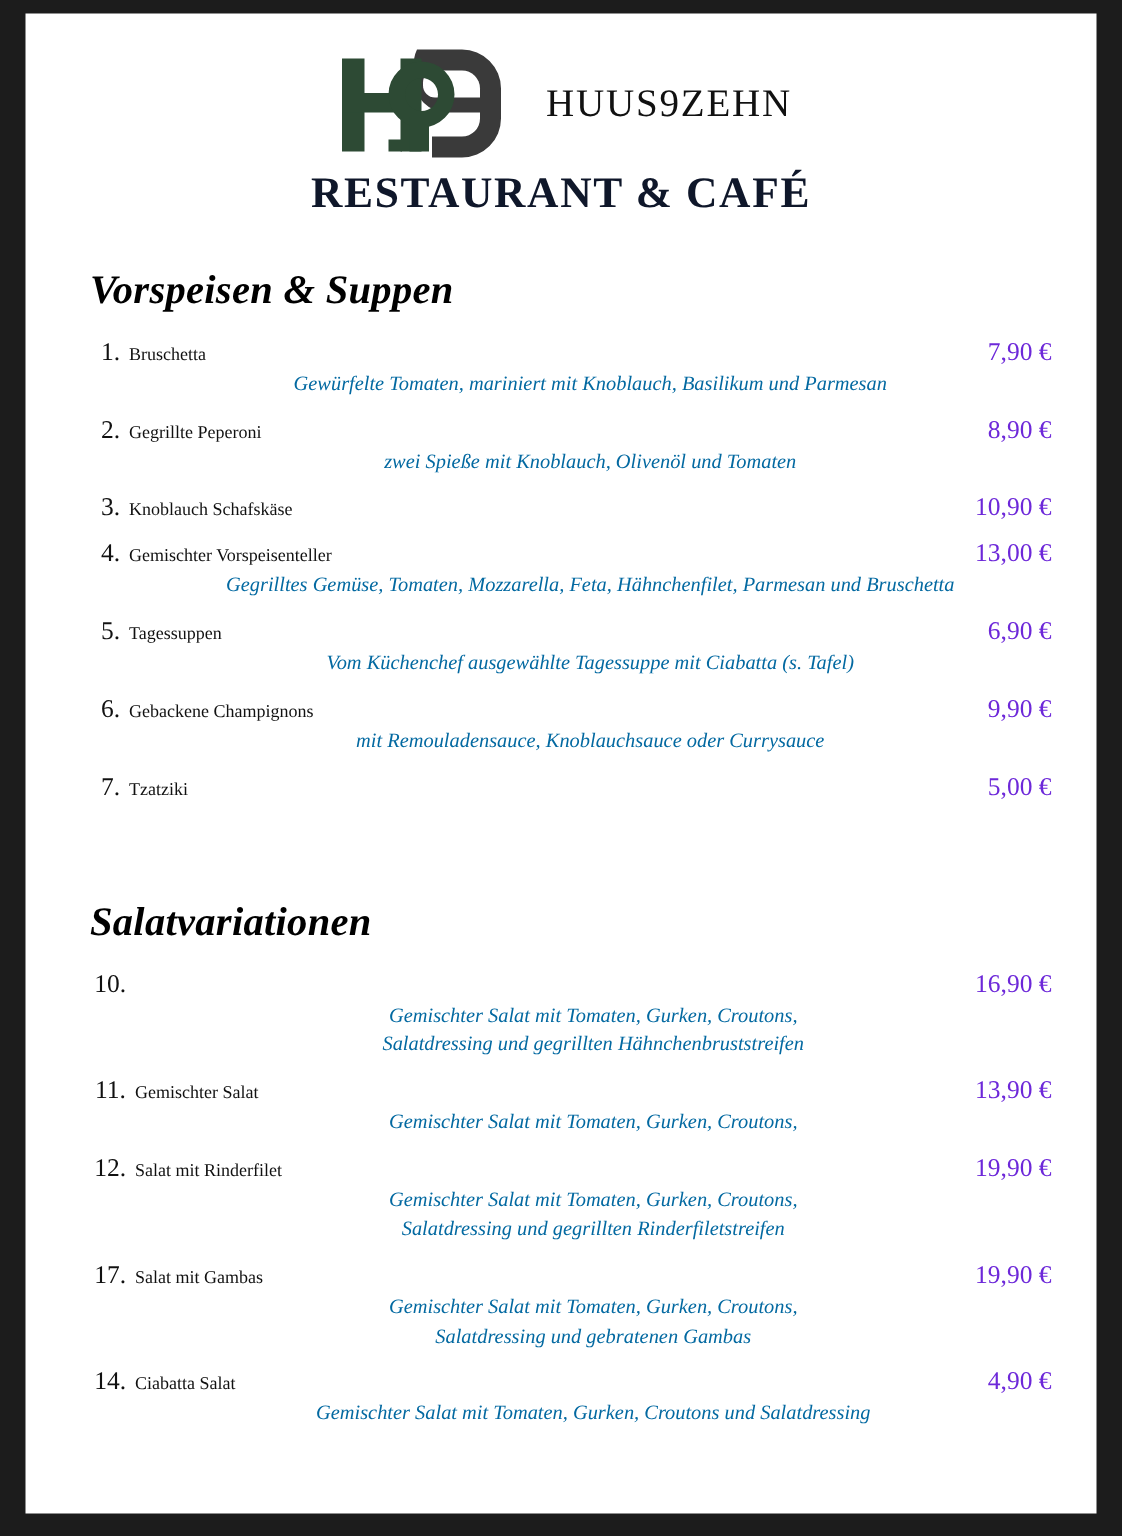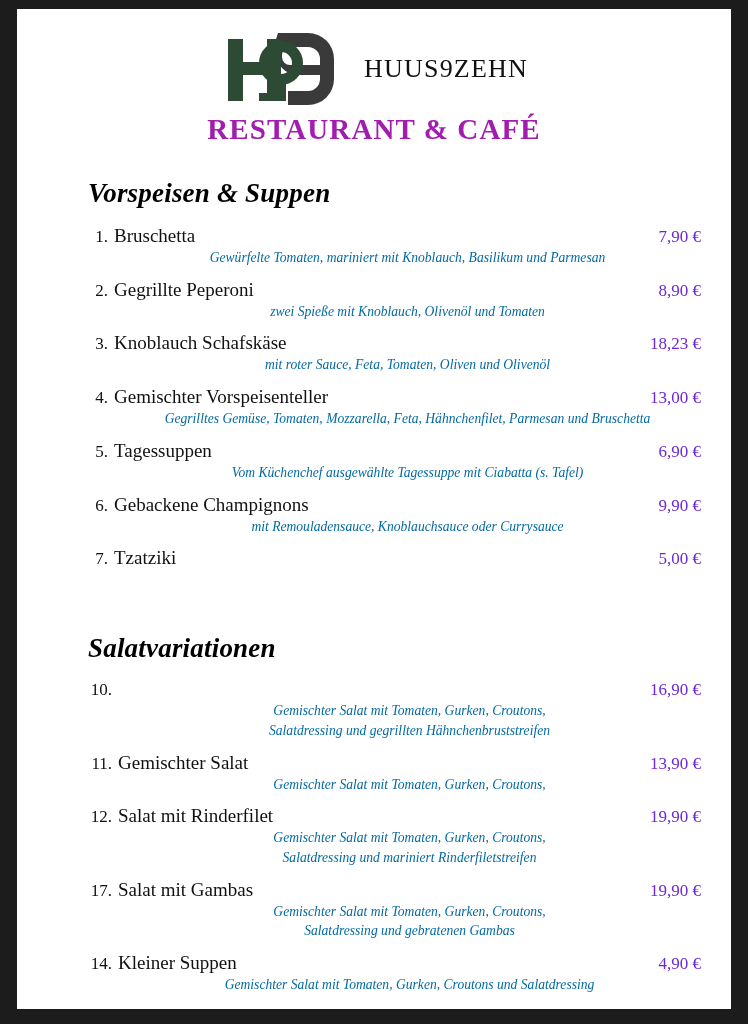--- a/index.html
+++ b/index.html
@@ -48,27 +48,27 @@
     color: #111111;
     white-space: nowrap;
     line-height: 1;
   }
   .subtitle {
     margin-top: 8px;
     font-family: "Liberation Serif", serif;
     font-size: 29px;
     font-weight: bold;
     letter-spacing: 1.1px;
-    color: #a21caf;
+    color: #0f172a;
     line-height: 1;
   }
 
   
   .menu-body {
-    padding: 0 30px 0 63px;
+    padding: 0 30px 0 35px;
   }
   .section {
     margin-top: 34px;
   }
   .section + .section {
     margin-top: 64px;
   }
   .section-title {
     font-family: "Liberation Serif", serif;
     font-style: italic;
@@ -94,21 +94,21 @@
   }
   .item-num {
     width: 28px;
     flex: 0 0 28px;
     text-align: right;
     font-size: 17px;
     color: #111111;
     margin-right: 6px;
   }
   .item-name {
-    font-size: 19px;
+    font-size: 12px;
     color: #111111;
     white-space: nowrap;
   }
   .item-price {
     font-size: 17px;
     color: #6d28d9;
     white-space: nowrap;
     padding-left: 14px;
   }
   .item-desc {
@@ -182,24 +182,21 @@
           <div class="item-desc">
             <div>zwei Spieße mit Knoblauch, Olivenöl und Tomaten</div>
           </div>
         </div>
         <div class="item">
           <div class="item-head">
             <div class="item-left">
               <span class="item-num">3.</span>
               <span class="item-name">Knoblauch Schafskäse</span>
             </div>
-            <span class="item-price">18,23 €</span>
-          </div>
-          <div class="item-desc">
-            <div>mit roter Sauce, Feta, Tomaten, Oliven und Olivenöl</div>
+            <span class="item-price">10,90 €</span>
           </div>
         </div>
         <div class="item">
           <div class="item-head">
             <div class="item-left">
               <span class="item-num">4.</span>
               <span class="item-name">Gemischter Vorspeisenteller</span>
             </div>
             <span class="item-price">13,00 €</span>
           </div>
@@ -270,41 +267,41 @@
         <div class="item">
           <div class="item-head">
             <div class="item-left">
               <span class="item-num">12.</span>
               <span class="item-name">Salat mit Rinderfilet</span>
             </div>
             <span class="item-price">19,90 €</span>
           </div>
           <div class="item-desc">
             <div>Gemischter Salat mit Tomaten, Gurken, Croutons,</div>
-            <div>Salatdressing und mariniert Rinderfiletstreifen</div>
+            <div>Salatdressing und gegrillten Rinderfiletstreifen</div>
           </div>
         </div>
         <div class="item">
           <div class="item-head">
             <div class="item-left">
               <span class="item-num">17.</span>
               <span class="item-name">Salat mit Gambas</span>
             </div>
             <span class="item-price">19,90 €</span>
           </div>
           <div class="item-desc">
             <div>Gemischter Salat mit Tomaten, Gurken, Croutons,</div>
             <div>Salatdressing und gebratenen Gambas</div>
           </div>
         </div>
         <div class="item">
           <div class="item-head">
             <div class="item-left">
               <span class="item-num">14.</span>
-              <span class="item-name">Kleiner Suppen</span>
+              <span class="item-name">Ciabatta Salat</span>
             </div>
             <span class="item-price">4,90 €</span>
           </div>
           <div class="item-desc">
             <div>Gemischter Salat mit Tomaten, Gurken, Croutons und Salatdressing</div>
           </div>
         </div>
       </div>
     </div>
 

